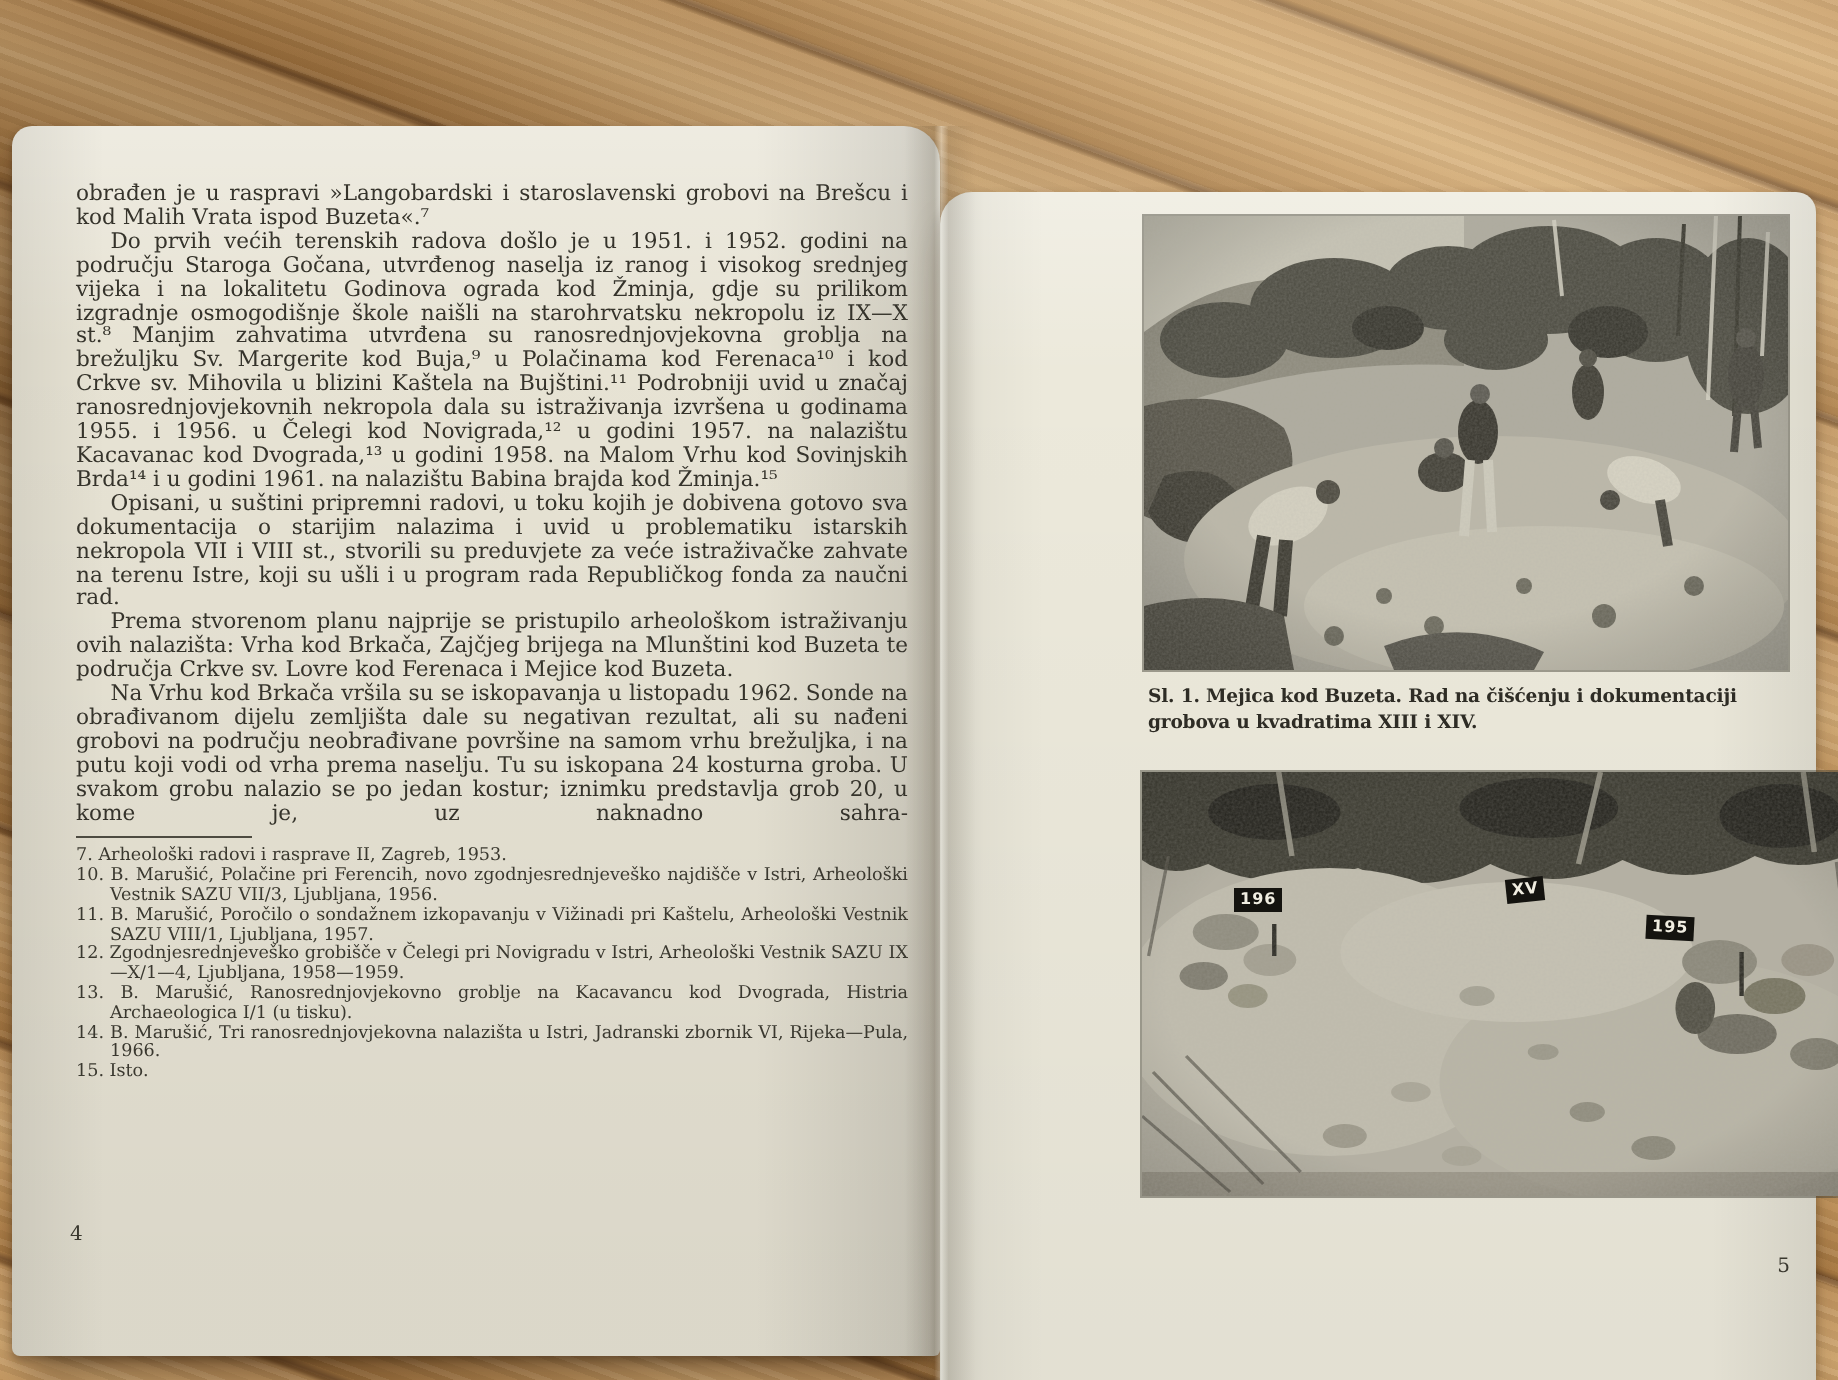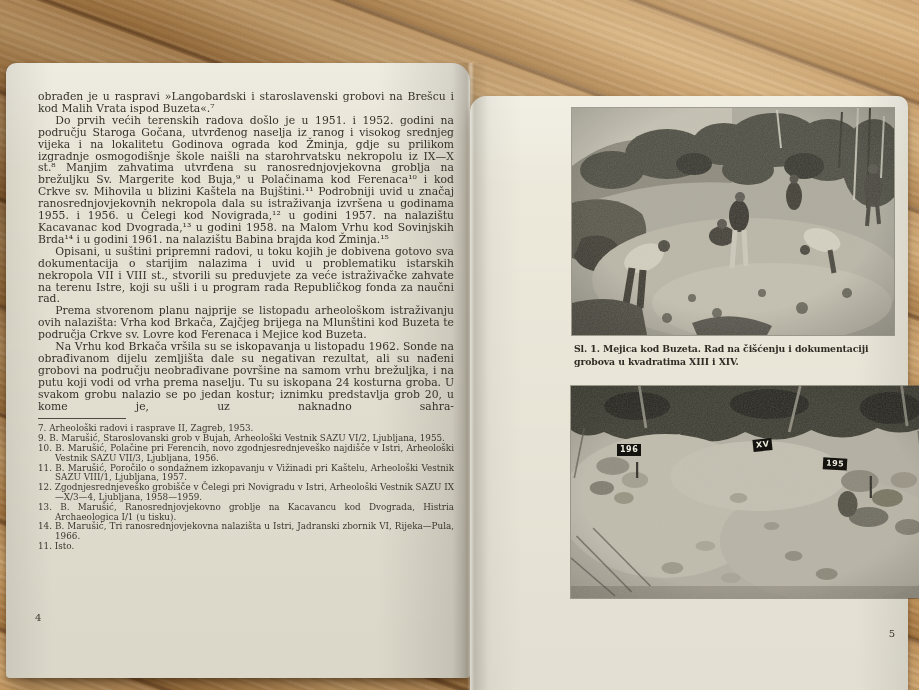--- a/index.html
+++ b/index.html
@@ -77,33 +77,32 @@
 <body>
 
 <div class="scene">
 
   <div class="page page-left">
     <div class="left-content">
       <div class="body-text">
         <p>obrađen je u raspravi »Langobardski i staroslavenski grobovi na Brešcu i kod Malih Vrata ispod Buzeta«.⁷</p>
         <p class="indent">Do prvih većih terenskih radova došlo je u 1951. i 1952. godini na području Staroga Gočana, utvrđenog naselja iz ranog i visokog srednjeg vijeka i na lokalitetu Godinova ograda kod Žminja, gdje su prilikom izgradnje osmogodišnje škole naišli na starohrvatsku nekropolu iz IX—X st.⁸ Manjim zahvatima utvrđena su ranosrednjovjekovna groblja na brežuljku Sv. Margerite kod Buja,⁹ u Polačinama kod Ferenaca¹⁰ i kod Crkve sv. Mihovila u blizini Kaštela na Bujštini.¹¹ Podrobniji uvid u značaj ranosrednjovjekovnih nekropola dala su istraživanja izvršena u godinama 1955. i 1956. u Čelegi kod Novigrada,¹² u godini 1957. na nalazištu Kacavanac kod Dvograda,¹³ u godini 1958. na Malom Vrhu kod Sovinjskih Brda¹⁴ i u godini 1961. na nalazištu Babina brajda kod Žminja.¹⁵</p>
         <p class="indent">Opisani, u suštini pripremni radovi, u toku kojih je dobivena gotovo sva dokumentacija o starijim nalazima i uvid u problematiku istarskih nekropola VII i VIII st., stvorili su preduvjete za veće istraživačke zahvate na terenu Istre, koji su ušli i u program rada Republičkog fonda za naučni rad.</p>
-        <p class="indent">Prema stvorenom planu najprije se listopadu arheološkom istraživanju ovih nalazišta: Vrha kod Brkača, Zajčjeg brijega na Mlunštini kod Buzeta te područja Crkve sv. Lovre kod Ferenaca i Mejice kod Buzeta.</p>
+        <p class="indent">Prema stvorenom planu najprije se pristupilo arheološkom istraživanju ovih nalazišta: Vrha kod Brkača, Zajčjeg brijega na Mlunštini kod Buzeta te područja Crkve sv. Lovre kod Ferenaca i Mejice kod Buzeta.</p>
         <p class="indent continued">Na Vrhu kod Brkača vršila su se iskopavanja u listopadu 1962. Sonde na obrađivanom dijelu zemljišta dale su negativan rezultat, ali su nađeni grobovi na području neobrađivane površine na samom vrhu brežuljka, i na putu koji vodi od vrha prema naselju. Tu su iskopana 24 kosturna groba. U svakom grobu nalazio se po jedan kostur; iznimku predstavlja grob 20, u kome je, uz naknadno sahra-</p>
       </div>
       <hr class="footnote-rule">
       <div class="footnotes">
         <p class="fn">7. Arheološki radovi i rasprave II, Zagreb, 1953.</p>
-        <p class="fn">9. B. Marušić, Staroslovanski grob v Bujah, Arheološki Vestnik SAZU VI/2, Ljubljana, 1955.</p>
         <p class="fn">10. B. Marušić, Polačine pri Ferencih, novo zgodnjesrednjeveško najdišče v Istri, Arheološki Vestnik SAZU VII/3, Ljubljana, 1956.</p>
         <p class="fn">11. B. Marušić, Poročilo o sondažnem izkopavanju v Vižinadi pri Kaštelu, Arheološki Vestnik SAZU VIII/1, Ljubljana, 1957.</p>
-        <p class="fn">12. Zgodnjesrednjeveško grobišče v Čelegi pri Novigradu v Istri, Arheološki Vestnik SAZU IX—X/3—4, Ljubljana, 1958—1959.</p>
+        <p class="fn">12. Zgodnjesrednjeveško grobišče v Čelegi pri Novigradu v Istri, Arheološki Vestnik SAZU IX—X/1—4, Ljubljana, 1958—1959.</p>
         <p class="fn">13. B. Marušić, Ranosrednjovjekovno groblje na Kacavancu kod Dvograda, Histria Archaeologica I/1 (u tisku).</p>
         <p class="fn">14. B. Marušić, Tri ranosrednjovjekovna nalazišta u Istri, Jadranski zbornik VI, Rijeka—Pula, 1966.</p>
-        <p class="fn">11. Isto.</p>
+        <p class="fn">15. Isto.</p>
       </div>
     </div>
     <div class="page-number pn-left">4</div>
   </div>
 
   <div class="page page-right">
 
     <div class="photo photo1">
       <svg viewBox="0 0 322 227" preserveAspectRatio="none">
         <defs>

